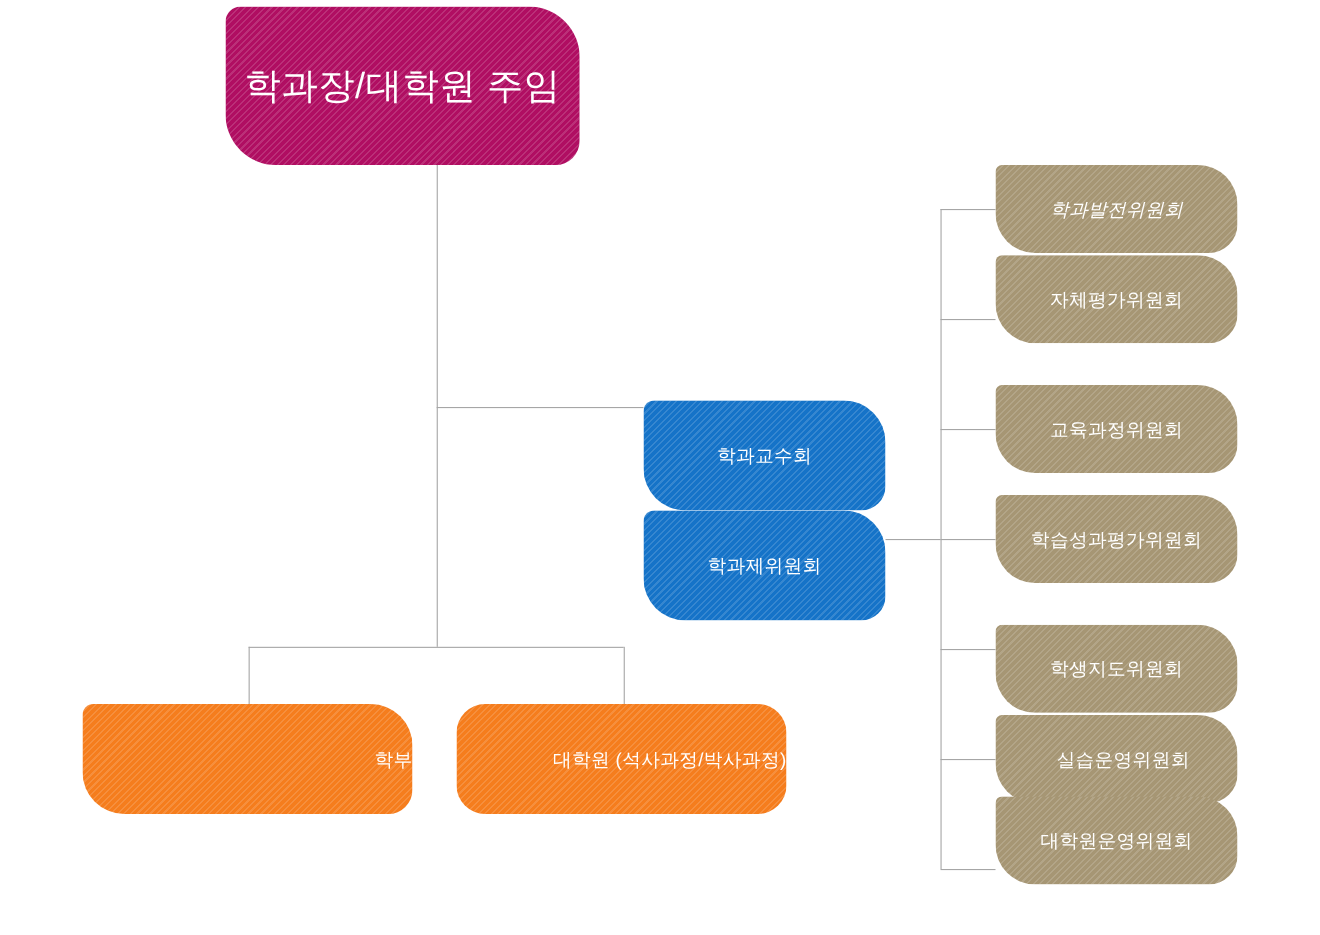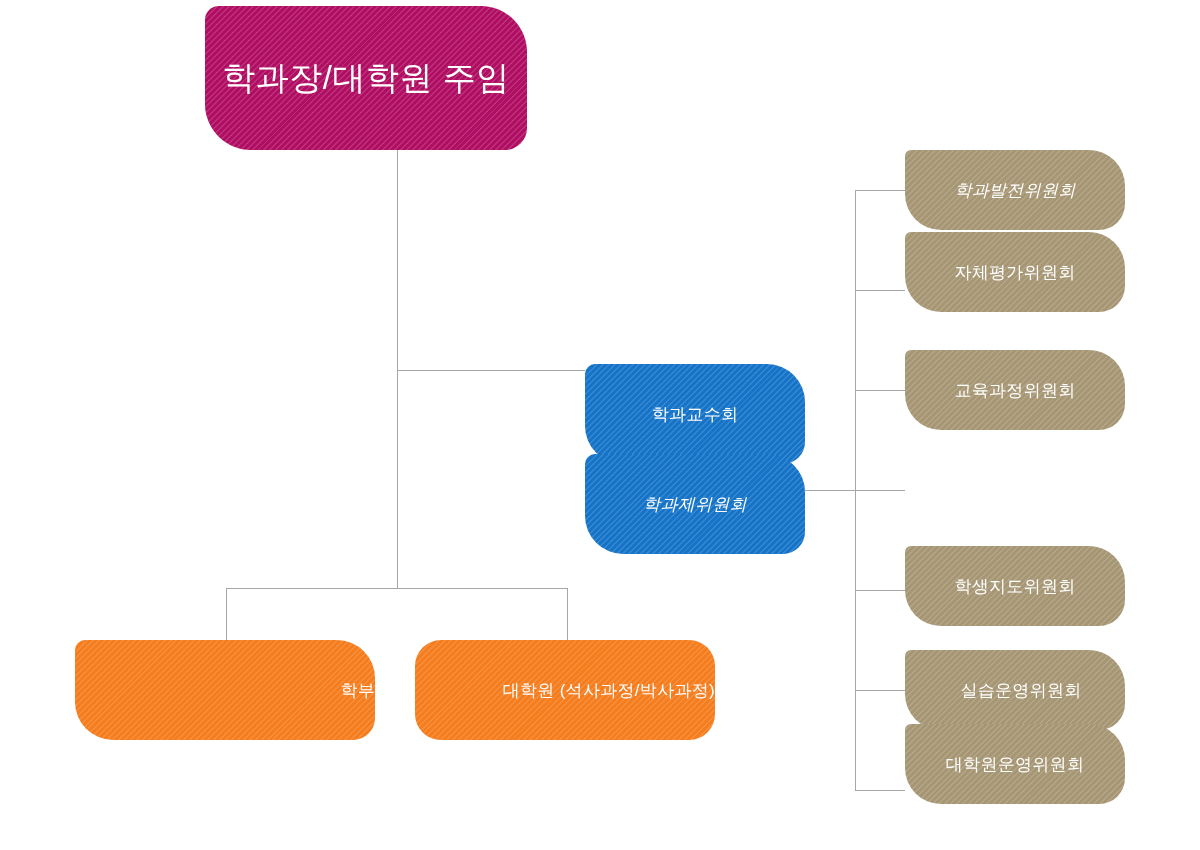--- a/index.html
+++ b/index.html
@@ -52,38 +52,38 @@
     font-size: 17px;
     font-weight: 500;
     letter-spacing: 0.3px;
   }
   .node-blue {
     background-color: var(--c-council, #1573c8);
     border-radius: 10px 38px 22px 38px;
     width: 220px; height: 100px; left: 585px;
   }
   .node-blue-1 { top: 320px; margin-top: 44px; }
-  .node-blue-2 { top: 454px; font-style: italic; }
+  .node-blue-2 { top: 464px; }
   .node-orange {
     background-color: var(--c-course, #f57d1d);
     border-radius: 10px 38px 22px 38px;
     width: 300px; height: 100px; top: 640px; justify-content: flex-end;
   }
   .node-orange-1 { left: 75px; }
   .node-orange-2 { left: 415px; border-radius: 26px; }
   .node-tan {
     background-color: var(--c-committee, #a69674);
     border-radius: 6px 36px 26px 36px;
     width: 220px; height: 80px; left: 905px;
   }
   .tan-0 { top: 150px; font-style: italic; }
   .tan-1 { top: 232px; }
   .tan-2 { top: 350px; }
   .tan-3 { top: 450px; }
-  .tan-4 { top: 546px; }
+  .tan-4 { top: 568px; }
   .tan-5 { top: 650px; padding-left: 12px; }
   .tan-6 { top: 724px; }
 </style>
 </head>
 <body>
 
 <div class="canvas">
 
   <div class="line v-line" style="left:397px; top:150px; height:438px;"></div>
   <div class="line h-line" style="left:397px; top:370px; width:188px;"></div>
@@ -123,20 +123,23 @@
 
   <div class="node node-sub node-tan tan-0">
     <span>학과발전위원회</span>
   </div>
   <div class="node node-sub node-tan tan-1">
     <span>자체평가위원회</span>
   </div>
   <div class="node node-sub node-tan tan-2">
     <span>교육과정위원회</span>
   </div>
+  <div class="node node-sub node-tan tan-3">
+    <span>학습성과평가위원회</span>
+  </div>
   <div class="node node-sub node-tan tan-4">
     <span>학생지도위원회</span>
   </div>
   <div class="node node-sub node-tan tan-5">
     <span>실습운영위원회</span>
   </div>
   <div class="node node-sub node-tan tan-6">
     <span>대학원운영위원회</span>
   </div>
 

